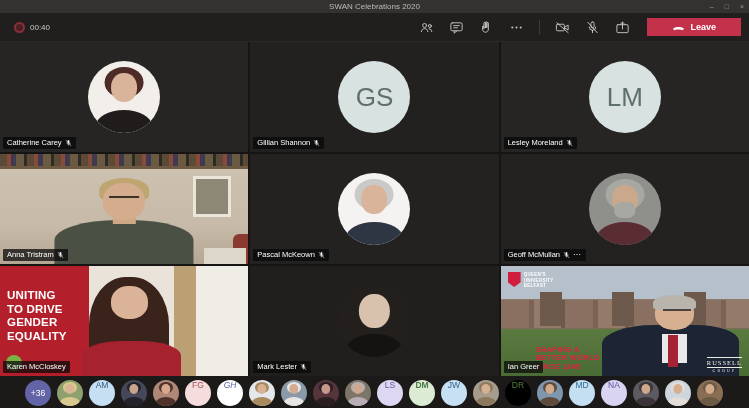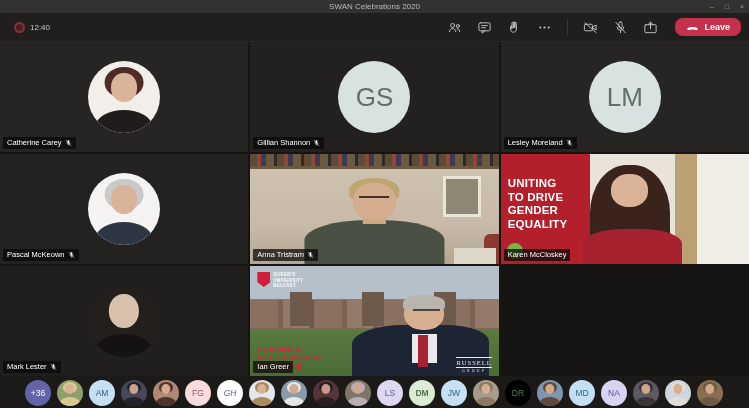--- a/index.html
+++ b/index.html
@@ -13,21 +13,21 @@
 
   
   .toolbar{height:28px;background:#201f1e;display:flex;align-items:center;padding:0 8px;border-bottom:1px solid #2a2928;}
   .rec{display:flex;align-items:center;gap:5px;margin-left:6px;}
   .rec-dot{width:7px;height:7px;border:2px solid #8a2f3a;border-radius:50%;background:#4a2026;}
   .timer{color:#c8c6c4;font-size:8px;}
   .tool-right{margin-left:auto;display:flex;align-items:center;gap:15px;}
   .tool-icon{width:15px;height:15px;color:#c8c6c4;display:flex;align-items:center;justify-content:center;cursor:pointer;}
   .tool-icon svg{stroke:currentColor;fill:none;stroke-width:1;stroke-linecap:round;stroke-linejoin:round;}
   .divider{width:1px;height:15px;background:#3b3a39;}
-  .leave-btn{background:#c4314b;color:#fff;font-size:9px;font-weight:bold;display:flex;align-items:center;gap:5px;padding:4px 11px;border-radius:8px;margin-left:2px;cursor:pointer;}
+  .leave-btn{background:#c4314b;color:#fff;font-size:9px;font-weight:bold;display:flex;align-items:center;gap:5px;padding:4px 25px;border-radius:0;margin-left:2px;cursor:pointer;}
 
   
   .stage{height:334px;display:grid;grid-template-columns:repeat(3,1fr);grid-template-rows:repeat(3,1fr);gap:2px;background:#161514;}
   .tile{position:relative;background:#262524;overflow:hidden;}
   .avatar-wrap{position:absolute;inset:0;display:flex;align-items:center;justify-content:center;}
   .initials-avatar{width:72px;height:72px;border-radius:50%;background:#d8e2e0;color:#5f6f6c;display:flex;align-items:center;justify-content:center;font-size:26px;}
 
   
   .portrait{position:relative;border-radius:50%;overflow:hidden;background:var(--bg);}
   .portrait.big{width:72px;height:72px;}
@@ -80,49 +80,49 @@
   .ian .shirt{right:25%;bottom:12%;width:10%;height:26%;background:#e9e9eb;}
   .ian .tie{right:28.5%;bottom:8%;width:4%;height:29%;background:#a52332;}
   .ian .head2{right:22%;bottom:42%;width:16%;height:30%;border-radius:46%;background:#d6b091;}
   .ian .hair2{right:21.5%;bottom:60%;width:17%;height:14%;border-radius:50% 50% 20% 20%;background:#b9b4ac;}
   .ian .glasses2{right:23.5%;bottom:55%;width:11%;height:4%;border-top:2px solid #4a4340;}
   .ian .logo{left:7px;top:6px;display:flex;gap:3px;align-items:flex-start;position:absolute;}
   .ian .shield{position:static;width:13px;height:15px;background:#d01e3f;clip-path:polygon(0 0,100% 0,100% 68%,50% 100%,0 68%);}
   .ian .logo-text{position:static;color:#fff;font-size:4.5px;font-weight:bold;line-height:5.5px;letter-spacing:.3px;}
   .ian .logo-text span{display:block;}
   .ian .slogan{left:7px;bottom:5px;}
-  .ian .slogan span{display:block;color:#e2203f;font-weight:800;font-size:7.5px;line-height:8.5px;letter-spacing:.3px;}
+  .ian .slogan span{display:block;color:#e2203f;font-weight:800;font-size:7.5px;line-height:8.5px;letter-spacing:.3px;margin-left:28px;}
   .ian .russell{right:7px;bottom:3px;text-align:center;color:#eceae4;font-family:"Liberation Serif",serif;}
   .ian .russell .r1{display:block;font-size:6.5px;letter-spacing:1px;border-top:1px solid #eceae4;border-bottom:1px solid #eceae4;padding:1px 0;}
   .ian .russell .r2{display:block;font-size:3.8px;letter-spacing:2.2px;margin-top:1px;}
 
   
   .filmstrip{height:33px;background:#1b1a19;display:flex;align-items:center;gap:6px;padding-left:25px;overflow:hidden;}
   .fs-circle{width:26px;height:26px;border-radius:50%;flex:0 0 auto;cursor:pointer;}
   .badge{background:#6264a7;color:#fff;font-size:8.5px;display:flex;align-items:center;justify-content:center;}
-  .fs-initials{display:flex;align-items:center;justify-content:center;font-size:8.5px;}
+  .fs-initials{display:flex;justify-content:center;font-size:8.5px;}
 </style>
 </head>
 <body>
 
 <div id="app">
 
   <div class="titlebar">
     <span class="title">SWAN Celebrations 2020</span>
     <div class="win-controls">
       <span>–</span>
       <span>□</span>
       <span>×</span>
     </div>
   </div>
 
   <div class="toolbar">
     <div class="rec">
       <span class="rec-dot"></span>
-      <span class="timer">12:40</span>
+      <span class="timer">00:40</span>
     </div>
     <div class="tool-right">
       <span class="tool-icon">
         <svg viewBox="0 0 16 16" width="15" height="15">
             <circle cx="6" cy="5.8" r="2.1"></circle>
             <path d="M2.6 12.4c0-2 1.5-3.2 3.4-3.2s3.4 1.2 3.4 3.2"></path>
             <circle cx="11.6" cy="6.4" r="1.6"></circle>
             <path d="M10.8 9.5c1.8 0 2.8 1.1 2.8 2.9"></path>
           </svg>
       </span>
@@ -211,38 +211,20 @@
     </div>
 
     <div class="tile">
       <div class="avatar-wrap">
         <div class="initials-avatar">
             <span>LM</span>
           </div>
       </div>
       <div class="name-tag">
         <span>Lesley Moreland</span>
-        <svg viewBox="0 0 10 10" width="7" height="8">
-            <path d="M4 1.2h2a.2.2 0 0 1 .2.2v3.2a1.2 1.2 0 0 1-2.4 0V1.4a.2.2 0 0 1 .2-.2Z" fill="#fff"></path>
-            <path d="M2.6 4.4a2.4 2.4 0 0 0 4.8 0M5 6.8v1.6" stroke="#fff" stroke-width=".8" fill="none"></path>
-            <line x1="1.4" y1="1" x2="8.6" y2="9" stroke="#fff" stroke-width=".9"></line>
-          </svg>
-      </div>
-    </div>
-
-    <div class="tile" style="background:#232221">
-      <div class="avatar-wrap">
-        <div class="portrait big" style="--bg:#f4f3f1;--hair:#c9c9c7;--skin:#d9b49a;--torso:#2e3644;">
-            <i class="hair"></i>
-            <i class="head"></i>
-            <i class="torso"></i>
-          </div>
-      </div>
-      <div class="name-tag">
-        <span>Pascal McKeown</span>
         <svg viewBox="0 0 10 10" width="7" height="8">
             <path d="M4 1.2h2a.2.2 0 0 1 .2.2v3.2a1.2 1.2 0 0 1-2.4 0V1.4a.2.2 0 0 1 .2-.2Z" fill="#fff"></path>
             <path d="M2.6 4.4a2.4 2.4 0 0 0 4.8 0M5 6.8v1.6" stroke="#fff" stroke-width=".8" fill="none"></path>
             <line x1="1.4" y1="1" x2="8.6" y2="9" stroke="#fff" stroke-width=".9"></line>
           </svg>
       </div>
     </div>
 
     <div class="tile">
       <div class="scene anna">
@@ -260,20 +242,57 @@
       <div class="name-tag">
         <span>Anna Tristram</span>
         <svg viewBox="0 0 10 10" width="7" height="8">
             <path d="M4 1.2h2a.2.2 0 0 1 .2.2v3.2a1.2 1.2 0 0 1-2.4 0V1.4a.2.2 0 0 1 .2-.2Z" fill="#fff"></path>
             <path d="M2.6 4.4a2.4 2.4 0 0 0 4.8 0M5 6.8v1.6" stroke="#fff" stroke-width=".8" fill="none"></path>
             <line x1="1.4" y1="1" x2="8.6" y2="9" stroke="#fff" stroke-width=".9"></line>
           </svg>
       </div>
     </div>
 
+    <div class="tile" style="background:#232221">
+      <div class="avatar-wrap">
+        <div class="portrait big" style="--bg:#f4f3f1;--hair:#c9c9c7;--skin:#d9b49a;--torso:#2e3644;">
+            <i class="hair"></i>
+            <i class="head"></i>
+            <i class="torso"></i>
+          </div>
+      </div>
+      <div class="name-tag">
+        <span>Pascal McKeown</span>
+        <svg viewBox="0 0 10 10" width="7" height="8">
+            <path d="M4 1.2h2a.2.2 0 0 1 .2.2v3.2a1.2 1.2 0 0 1-2.4 0V1.4a.2.2 0 0 1 .2-.2Z" fill="#fff"></path>
+            <path d="M2.6 4.4a2.4 2.4 0 0 0 4.8 0M5 6.8v1.6" stroke="#fff" stroke-width=".8" fill="none"></path>
+            <line x1="1.4" y1="1" x2="8.6" y2="9" stroke="#fff" stroke-width=".9"></line>
+          </svg>
+      </div>
+    </div>
+
+    <div class="tile" style="background:#232221">
+      <div class="avatar-wrap">
+        <div class="portrait big" style="--bg:#8f8f8b;--hair:#a8a8a2;--skin:#c9a88c;--torso:#5a2d32;">
+            <i class="hair"></i>
+            <i class="head"></i>
+            <i class="beard"></i>
+            <i class="torso"></i>
+          </div>
+      </div>
+      <div class="name-tag">
+        <span>Geoff McMullan</span>
+        <svg viewBox="0 0 10 10" width="7" height="8">
+            <path d="M4 1.2h2a.2.2 0 0 1 .2.2v3.2a1.2 1.2 0 0 1-2.4 0V1.4a.2.2 0 0 1 .2-.2Z" fill="#fff"></path>
+            <path d="M2.6 4.4a2.4 2.4 0 0 0 4.8 0M5 6.8v1.6" stroke="#fff" stroke-width=".8" fill="none"></path>
+            <line x1="1.4" y1="1" x2="8.6" y2="9" stroke="#fff" stroke-width=".9"></line>
+          </svg>
+        <span class="more-dots">⋯</span>
+      </div>
+    </div>
 
     <div class="tile">
       <div class="scene karen">
         <div class="door"></div>
         <div class="doorframe"></div>
         <div class="poster">
           <span class="pline">UNITING</span>
           <span class="pline">TO DRIVE</span>
           <span class="pline">GENDER</span>
           <span class="pline">EQUALITY</span>

